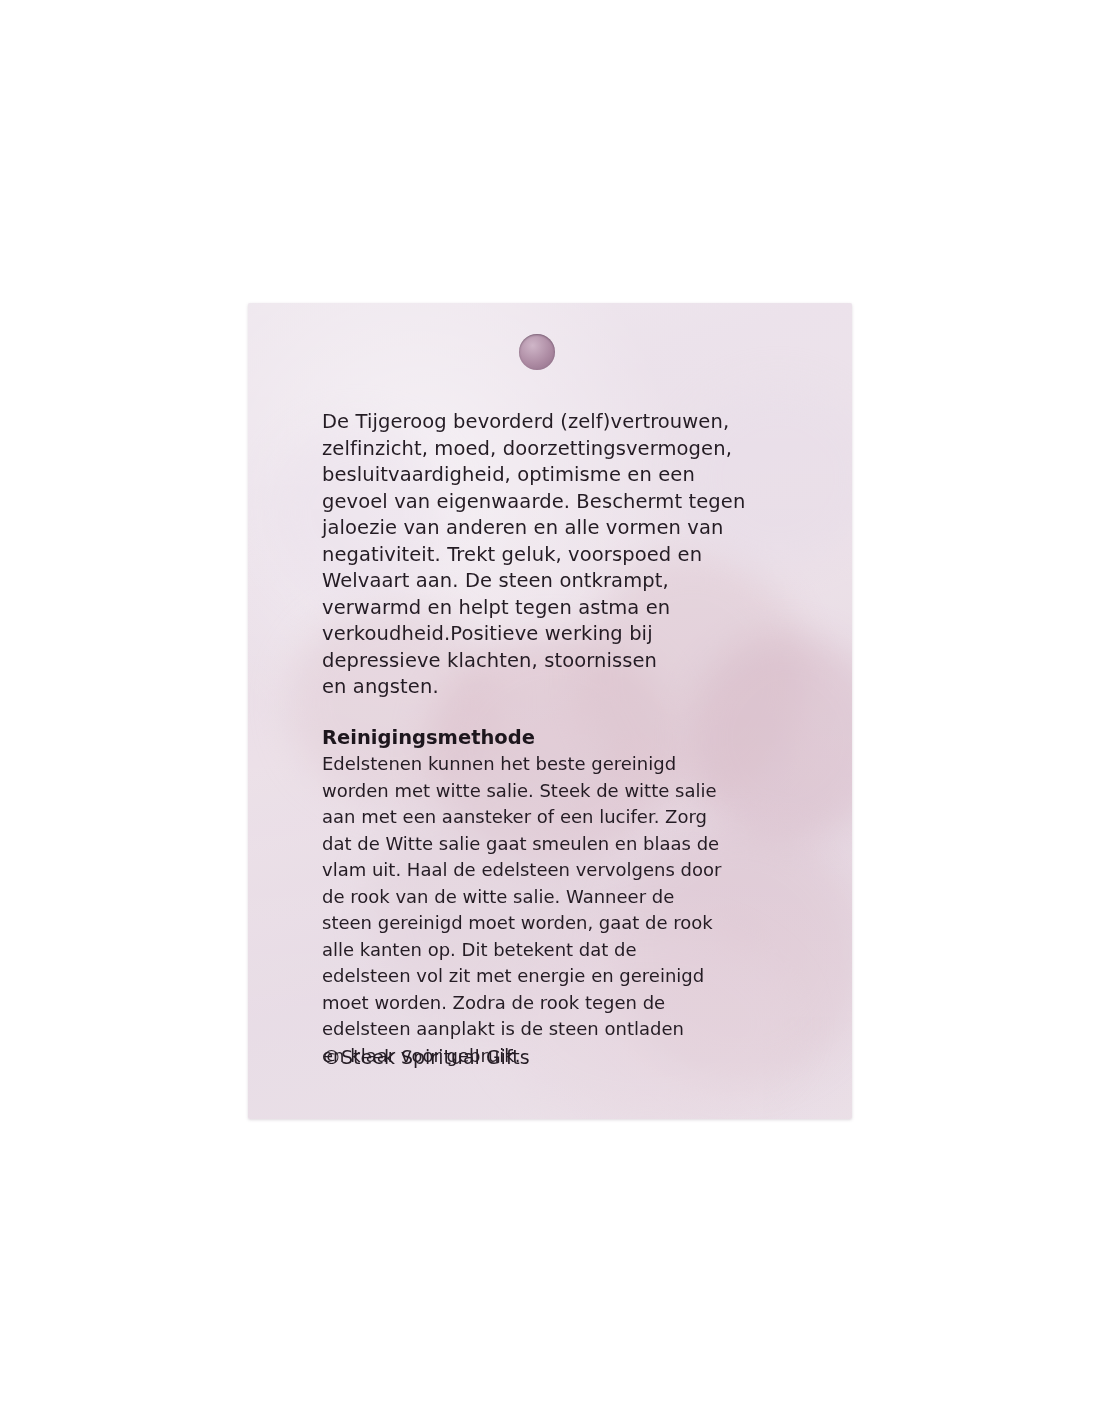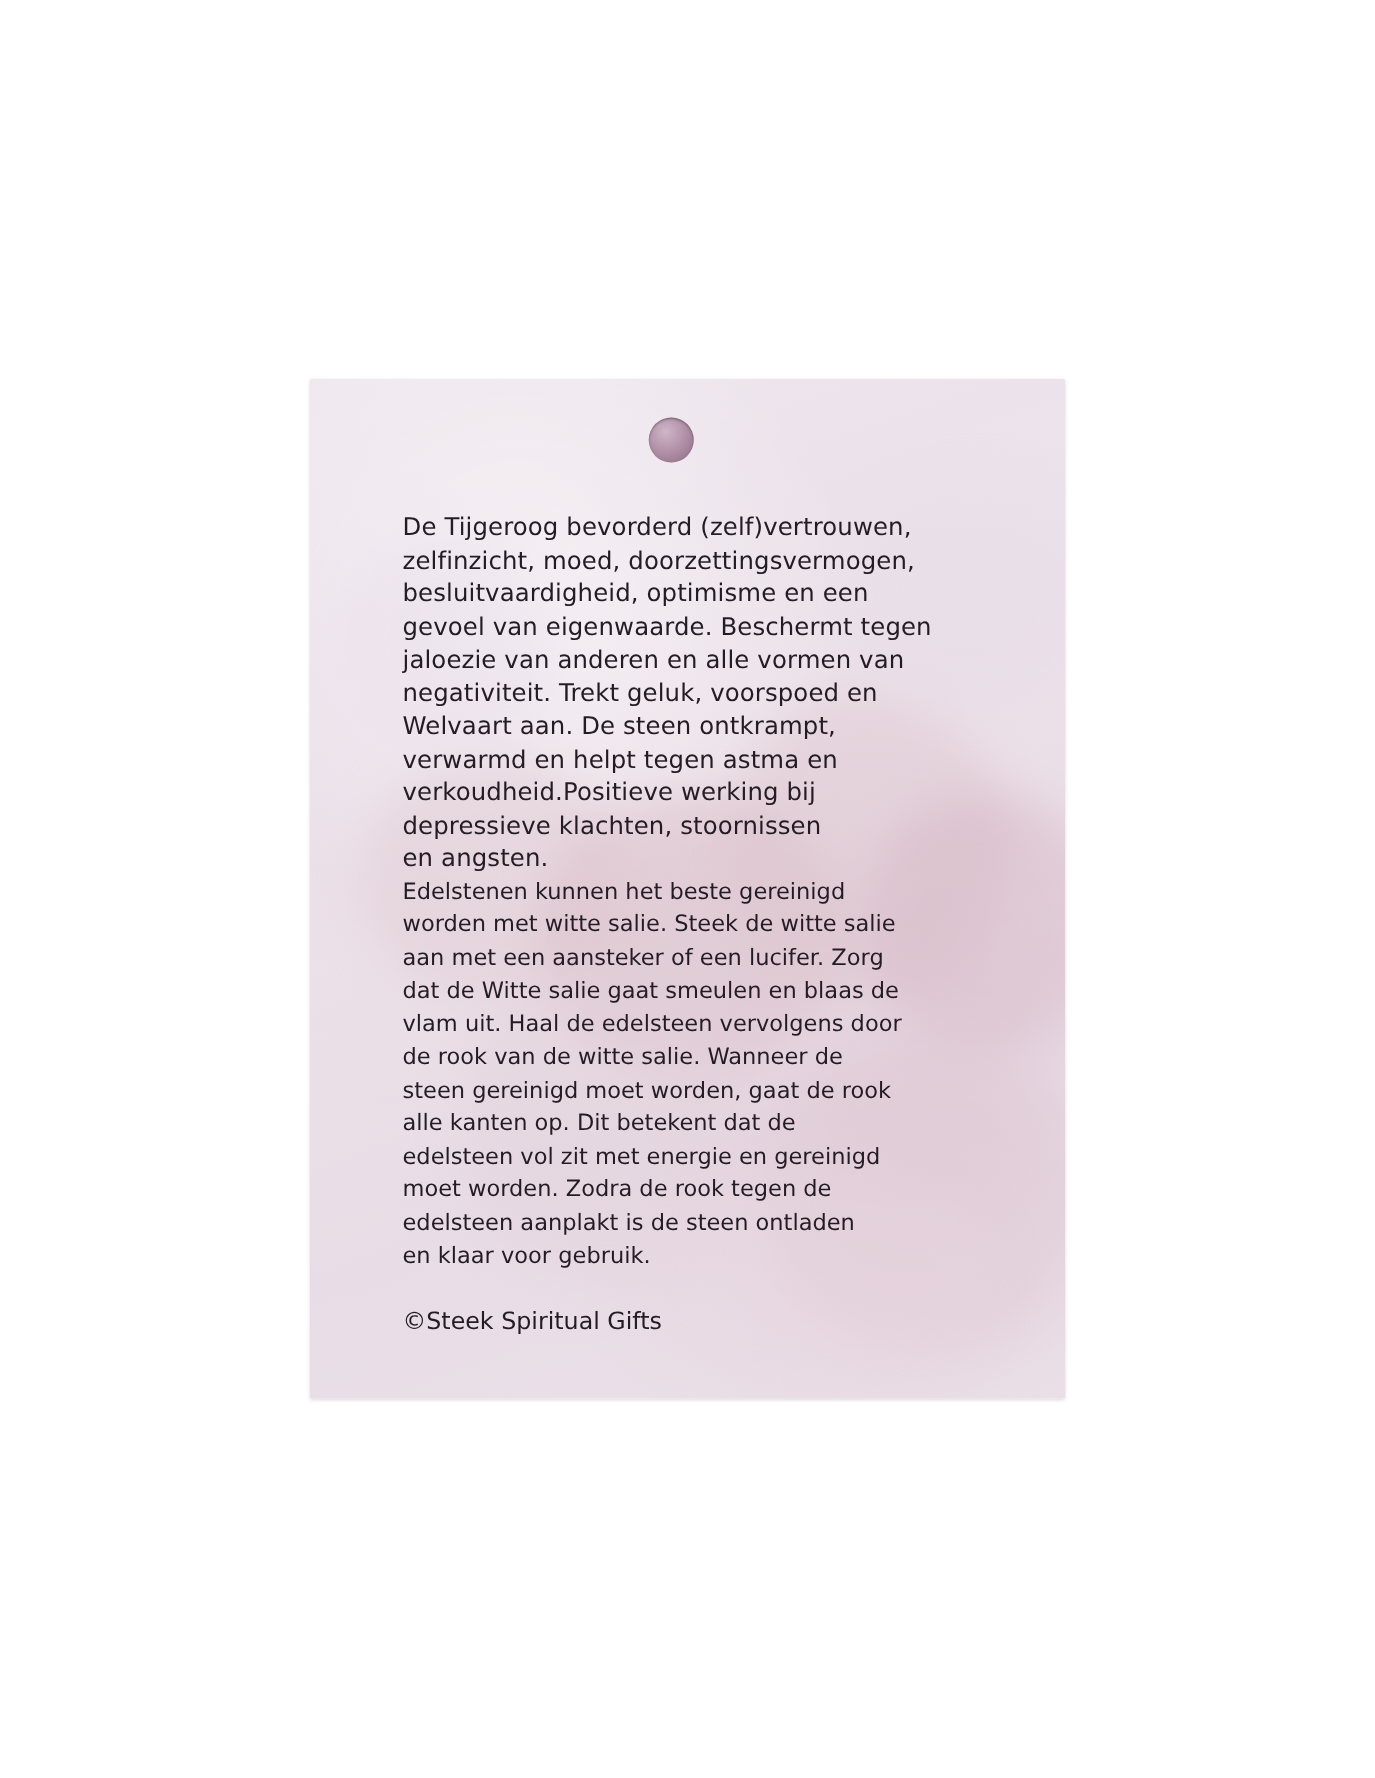--- a/index.html
+++ b/index.html
@@ -143,20 +143,21 @@
 besluitvaardigheid, optimisme en een
 gevoel van eigenwaarde. Beschermt tegen
 jaloezie van anderen en alle vormen van
 negativiteit. Trekt geluk, voorspoed en
 Welvaart aan. De steen ontkrampt,
 verwarmd en helpt tegen astma en
 verkoudheid.Positieve werking bij
 depressieve klachten, stoornissen
 en angsten.</p>
 
+      <p id="section-heading">Reinigingsmethode</p>
 
       <p id="cleaning-body">Edelstenen kunnen het beste gereinigd
 worden met witte salie. Steek de witte salie
 aan met een aansteker of een lucifer. Zorg
 dat de Witte salie gaat smeulen en blaas de
 vlam uit. Haal de edelsteen vervolgens door
 de rook van de witte salie. Wanneer de
 steen gereinigd moet worden, gaat de rook
 alle kanten op. Dit betekent dat de
 edelsteen vol zit met energie en gereinigd

